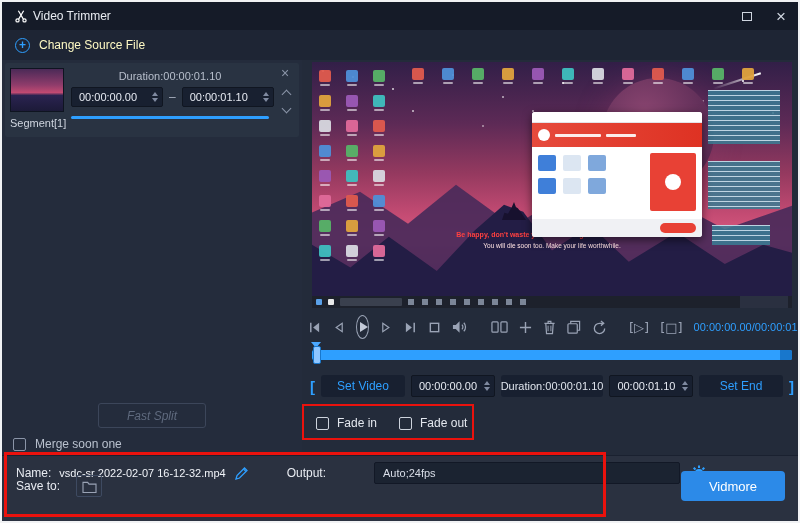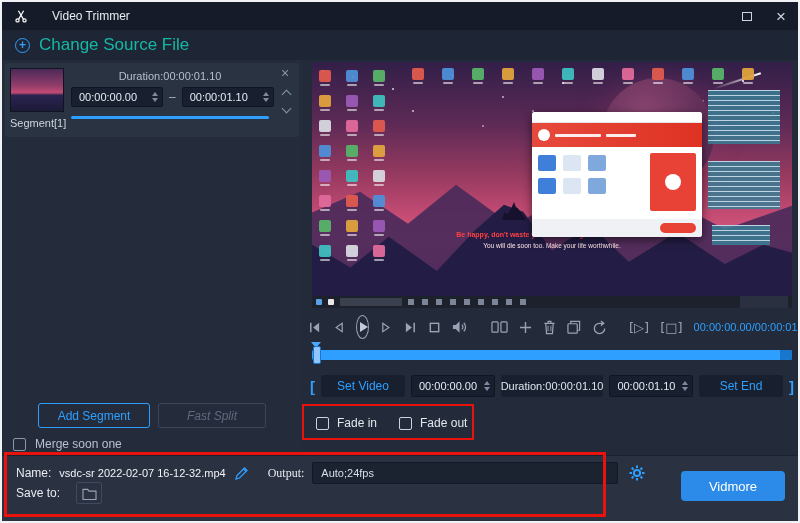--- a/index.html
+++ b/index.html
@@ -2,33 +2,33 @@
 <html style="--accent: #2e9fff; --annot: #ea120d;"><head>
 <meta charset="utf-8">
 <style>
   html,body{margin:0;padding:0;background:#fff;}
   .app{position:relative;width:800px;height:523px;box-sizing:border-box;border:2px solid #f1f2f4;
        background:#232b3a;font-family:"Liberation Sans","DejaVu Sans",sans-serif;overflow:hidden;
        -webkit-font-smoothing:antialiased;}
   .app *{box-sizing:border-box;}
 
   
-  .titlebar{position:absolute;left:0;top:0;right:0;height:28px;background:#151b28;display:flex;align-items:center;gap:24px;padding:0 12px;}
+  .titlebar{position:absolute;left:0;top:0;right:0;height:28px;background:#151b28;display:flex;align-items:center;gap:5px;padding:0 12px;}
   .logo{color:#fff;display:flex;align-items:center;}
   .wtitle{color:#e8ebf1;font-size:12px;}
   .winbtns{margin-left:auto;display:flex;align-items:center;gap:24px;}
   .maxbtn i{display:block;width:10px;height:9px;border:1px solid #cfd5df;}
   .closebtn{color:#cfd5df;font-size:17px;line-height:1;cursor:pointer;}
   .maxbtn{cursor:pointer;}
 
   
   .srcbar{position:absolute;left:0;top:28px;right:0;height:30px;background:#1e2534;display:flex;align-items:center;gap:9px;padding:0 13px;cursor:pointer;}
   .pluscircle{width:15px;height:15px;border:1.5px solid var(--accent,#2e9fff);border-radius:50%;color:var(--accent,#2e9fff);
               font-size:12px;font-weight:bold;line-height:12px;text-align:center;}
-  .srclabel{color:#14b8a6;font-size:17px;}
+  .srclabel{color:#fef9c3;font-size:12px;}
 
   
   .leftpanel{position:absolute;left:0;top:58px;width:300px;height:395px;background:#242c3c;}
   .segcard{position:absolute;left:3px;top:3px;width:294px;height:74px;background:#293342;border-radius:2px;}
   .thumb{position:absolute;left:5px;top:5px;width:54px;height:44px;border:1px solid #0e1420;
          background:linear-gradient(180deg,#4b2a57 0%,#8f3c6b 38%,#c14a72 56%,#2a2350 63%,#1c1a38 100%);}
   .seglabel{position:absolute;left:5px;top:54px;color:#cfd5df;font-size:11px;}
   .segdur{position:absolute;left:66px;top:7px;width:198px;text-align:center;color:#b7bfcc;font-size:11px;}
   .seginputs{position:absolute;left:66px;top:24px;display:flex;align-items:center;gap:6px;}
   .dash{color:#aab2c0;font-size:12px;}
@@ -133,28 +133,28 @@
   .flabel{color:#e3e7ee;font-size:12px;}
 
   
   .annot{position:absolute;border:2px solid var(--annot,#ea120d);pointer-events:none;z-index:20;}
   .a-fade{left:300px;top:402px;width:172px;height:36px;}
   .a-footer{left:2px;top:450px;width:602px;height:65px;border-width:3px;}
 
   
   .footer{position:absolute;left:0;right:0;bottom:0;height:66px;background:#2a3140;border-top:1px solid #1a2130;}
   .frow{position:absolute;left:0;right:0;height:22px;display:flex;align-items:center;padding:0 14px;}
-  .frow.r1{top:6px;} .frow.r2{top:26px;}
+  .frow.r1{top:6px;} .frow.r2{top:19px;}
   .flab{color:#e8ebf1;font-size:12px;margin-right:8px;white-space:nowrap;}
-  .flab.out{margin-left:19px;font-family:Liberation Serif, serif;}
+  .flab.out{margin-left:38px;}
   .fval{color:#f0f3f8;font-size:11px;white-space:nowrap;}
   .editic{color:var(--accent,#2e9fff);margin-left:9px;display:flex;cursor:pointer;}
   .ffield{height:22px;background:#1b2331;border:1px solid #121826;border-radius:2px;display:flex;align-items:center;
           padding:0 8px;font-size:11px;color:#d9dee8;cursor:pointer;}
-  .outfield{width:306px;}
+  .outfield{width:306px;margin-left:40px;}
   .pathfield{width:500px;position:relative;padding-right:30px;}
   .morebtn{position:absolute;right:7px;top:0;bottom:0;display:flex;align-items:center;color:#cfd5df;font-size:12px;letter-spacing:1px;cursor:pointer;}
   .gearic{color:var(--accent,#2e9fff);margin-left:11px;display:flex;cursor:pointer;}
   .folderbtn{width:26px;height:22px;border:1px solid #3e4a61;border-radius:2px;margin-left:8px;display:flex;align-items:center;justify-content:center;color:#9aa3b5;cursor:pointer;}
   .exportbtn{position:absolute;right:13px;top:15px;width:104px;height:30px;background:#2c8ae8;border:none;border-radius:4px;color:#fff;font-size:13px;cursor:pointer;}
 </style>
 </head>
 <body>
 
 <div class="app">
@@ -202,21 +202,20 @@
               <i class="d"></i>
             </span>
         </div>
       </div>
       <div class="segline"></div>
       <span class="segx">×</span>
       <span class="chev up"></span>
       <span class="chev dn"></span>
     </div>
     <div class="panelbtns">
-      <button class="addbtn">Add Segment</button>
       <button class="fastbtn">Fast Split</button>
     </div>
     <div class="merge">
       <span class="cb gray"></span>
       <span class="mlabel">Merge soon one</span>
     </div>
   </div>
 
   <div class="preview">
     <div class="wall">

